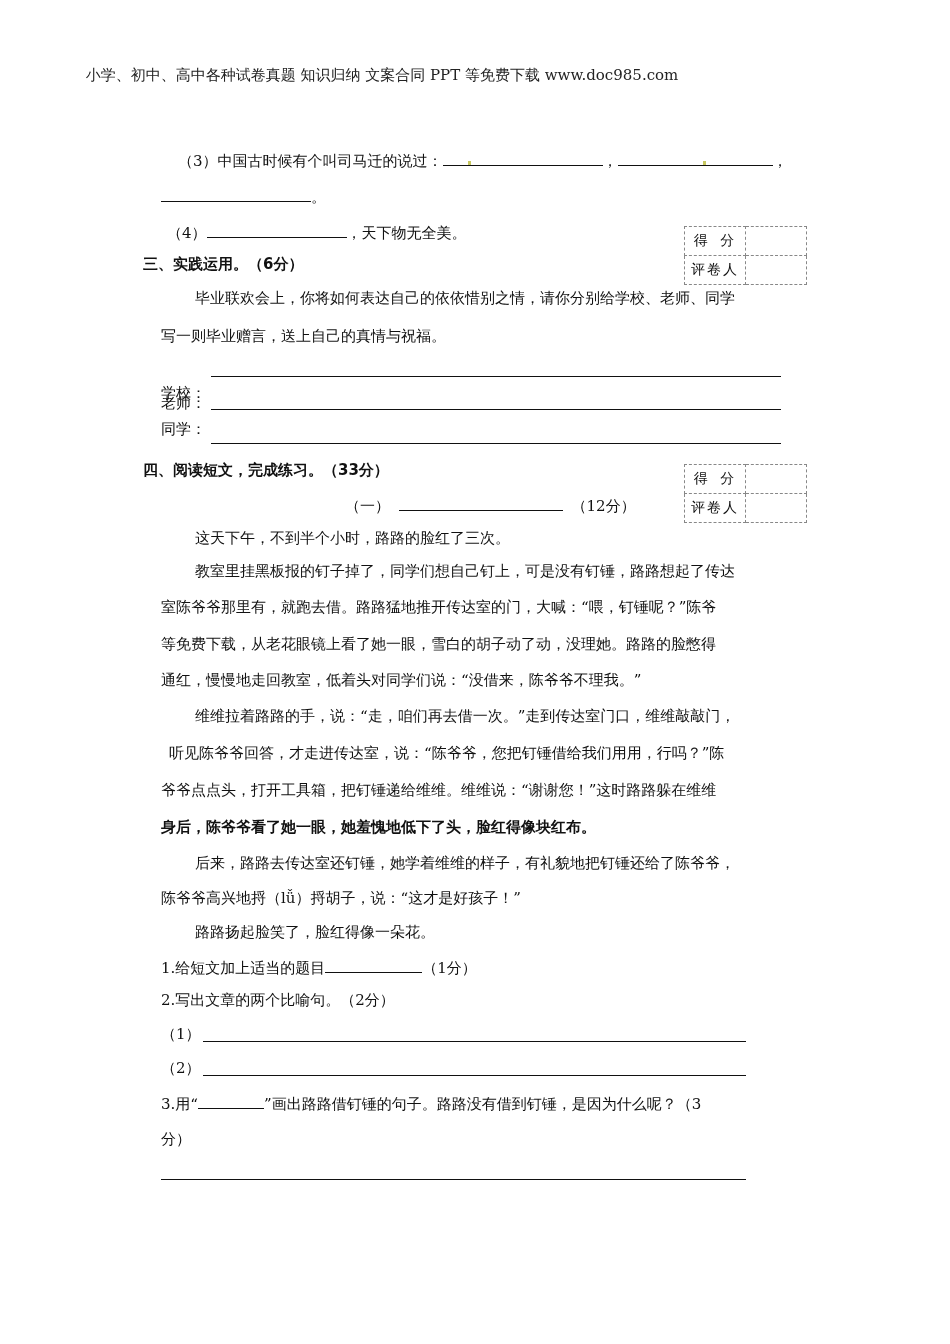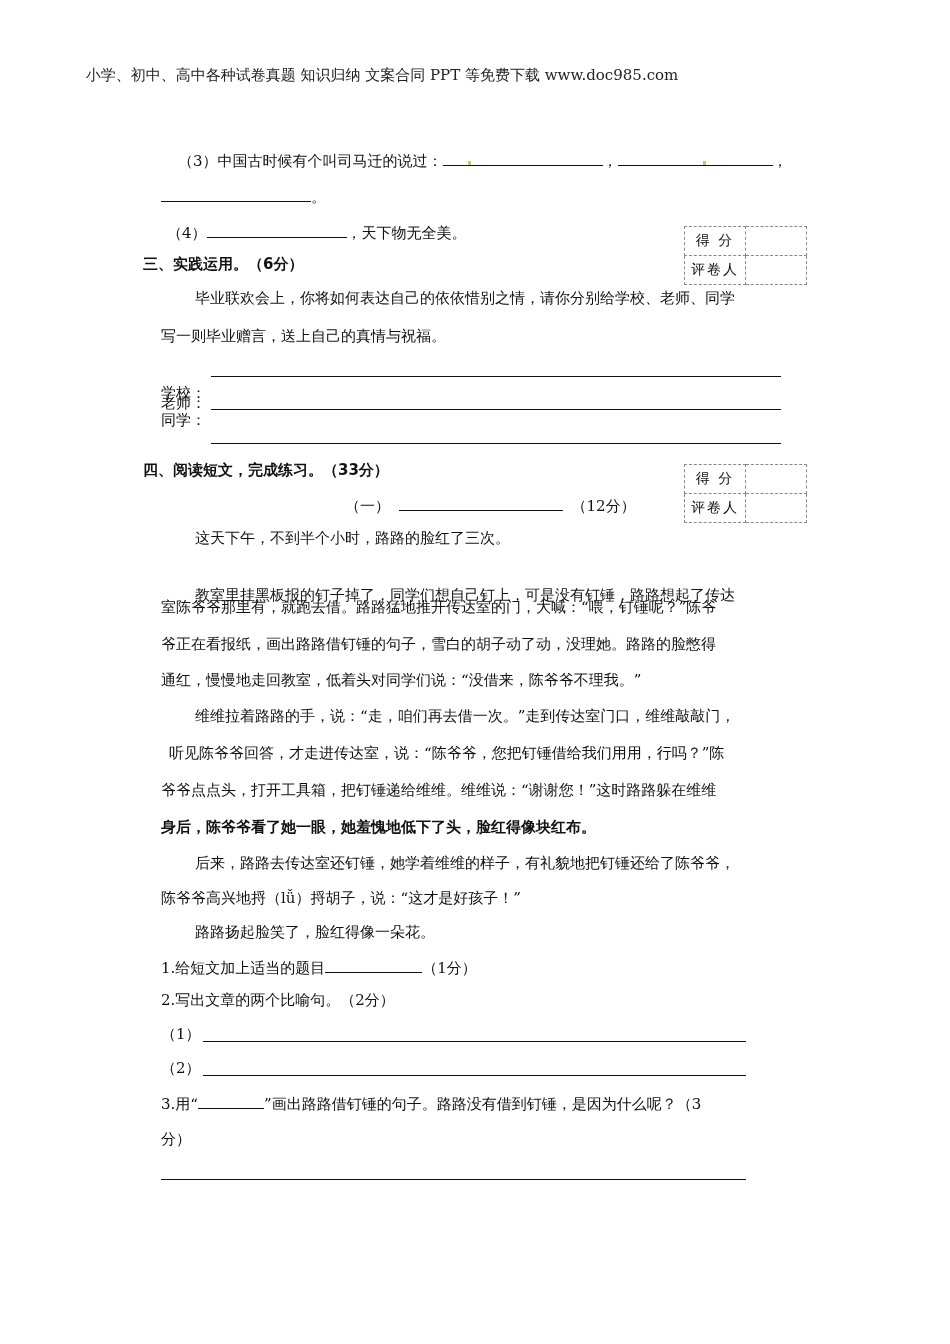--- a/index.html
+++ b/index.html
@@ -3,21 +3,21 @@
 <meta charset="utf-8">
 <style>
   html, body { margin:0; padding:0; background:#ffffff; }
   body { width:950px; height:1344px; position:relative; overflow:hidden;
          font-family:"DejaVu Serif","Liberation Serif",serif; color:#111; font-size:15px; }
   .abs { position:absolute; white-space:nowrap; }
   .header { top:66px; left:0; width:764px; text-align:center; font-size:15px; color:#222; }
   .bold { font-weight:bold; font-family:"DejaVu Sans","Liberation Sans",sans-serif; }
   .blank { display:inline-block; border-bottom:1px solid #111; height:15px; vertical-align:baseline; position:relative; }
   .fullline { position:absolute; border-bottom:1px solid #111; height:0; }
-  .score-table { position:absolute; border-collapse:collapse; font-size:14px; }
+  .score-table { position:absolute; border-collapse:collapse; font-size:14px;font-family:Liberation Mono, monospace; }
   .score-table td { border:1px dashed #888; height:28px; padding:0 4px; text-align:center; }
   .score-table td.lbl { width:52px; letter-spacing:2px; }
   .score-table td.val { width:52px; }
   .mark { position:absolute; width:3px; height:4px; background:#c8c860; bottom:0; }
 </style>
 </head>
 <body>
 
 <div class="abs header">小学、初中、高中各种试卷真题 知识归纳 文案合同 PPT 等免费下载   www.doc985.com</div>
 
@@ -45,21 +45,21 @@
   </table>
 
 <div class="abs bold" style="top:255px; left:143px;">三、实践运用。（6分）</div>
 <div class="abs" style="top:289px; left:195px;">毕业联欢会上，你将如何表达自己的依依惜别之情，请你分别给学校、老师、同学</div>
 <div class="abs" style="top:327px; left:161px;">写一则毕业赠言，送上自己的真情与祝福。</div>
 
 <div class="abs" style="top:361px; left:161px;margin-top:23px;">学校：</div>
 <div class="fullline" style="top:376px; left:211px; width:570px;"></div>
 <div class="abs" style="top:394px; left:161px;">老师：</div>
 <div class="fullline" style="top:409px; left:211px; width:570px;"></div>
-<div class="abs" style="top:411px; left:161px;">同学：</div>
+<div class="abs" style="top:420px; left:161px;">同学：</div>
 <div class="fullline" style="top:443px; left:211px; width:570px;"></div>
 
 <div class="abs bold" style="top:461px; left:143px;">四、阅读短文，完成练习。（33分）</div>
 
 <table class="score-table" style="top:464px; left:684px;">
   <tbody>
       <tr>
         <td class="lbl">得 分</td>
         <td class="val"></td>
       </tr>
@@ -70,23 +70,23 @@
 </tbody>
   </table>
 
 <div class="abs" style="top:495px; left:345px;">
   <span>（一）</span>
   <span class="blank" style="width:164px; margin:0 4px;"></span>
   <span>（12分）</span>
 </div>
 
 <div class="abs" style="top:529px; left:195px;font-family:Liberation Serif, serif;">这天下午，不到半个小时，路路的脸红了三次。</div>
-<div class="abs" style="top:562px; left:195px;margin-top:24px;">教室里挂黑板报的钉子掉了，同学们想自己钉上，可是没有钉锤，路路想起了传达</div>
+<div class="abs" style="top:562px; left:195px;">教室里挂黑板报的钉子掉了，同学们想自己钉上，可是没有钉锤，路路想起了传达</div>
 <div class="abs" style="top:598px; left:161px;">室陈爷爷那里有，就跑去借。路路猛地推开传达室的门，大喊：“喂，钉锤呢？”陈爷</div>
-<div class="abs" style="top:635px; left:161px;">爷正在看报纸，画出路路借钉锤的句子，雪白的胡子动了动，没理她。路路的脸憋得</div>
+<div class="abs" style="top:635px; left:161px;">等免费下载，从老花眼镜上看了她一眼，雪白的胡子动了动，没理她。路路的脸憋得</div>
 <div class="abs" style="top:671px; left:161px;">通红，慢慢地走回教室，低着头对同学们说：“没借来，陈爷爷不理我。”</div>
 <div class="abs" style="top:707px; left:195px;">维维拉着路路的手，说：“走，咱们再去借一次。”走到传达室门口，维维敲敲门，</div>
 <div class="abs" style="top:744px; left:161px;margin-left:8px;">听见陈爷爷回答，才走进传达室，说：“陈爷爷，您把钉锤借给我们用用，行吗？”陈</div>
 <div class="abs" style="top:781px; left:161px;">爷爷点点头，打开工具箱，把钉锤递给维维。维维说：“谢谢您！”这时路路躲在维维</div>
 <div class="abs" style="top:818px; left:161px;font-weight:bold;">身后，陈爷爷看了她一眼，她羞愧地低下了头，脸红得像块红布。</div>
 <div class="abs" style="top:854px; left:195px;">后来，路路去传达室还钉锤，她学着维维的样子，有礼貌地把钉锤还给了陈爷爷，</div>
 <div class="abs" style="top:889px; left:161px;">陈爷爷高兴地捋（lǚ）捋胡子，说：“这才是好孩子！”</div>
 <div class="abs" style="top:923px; left:195px;">路路扬起脸笑了，脸红得像一朵花。</div>
 
 <div class="abs" style="top:957px; left:161px;">

